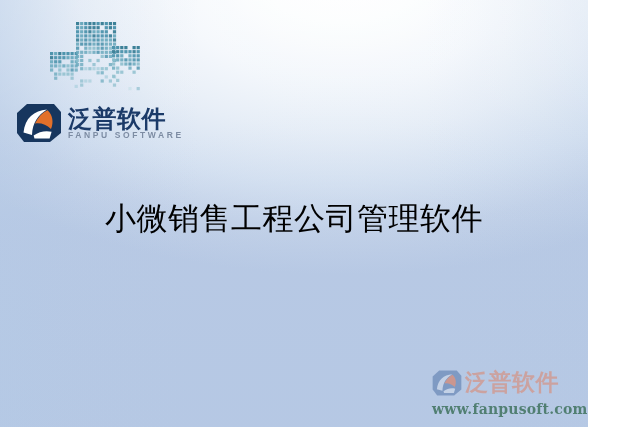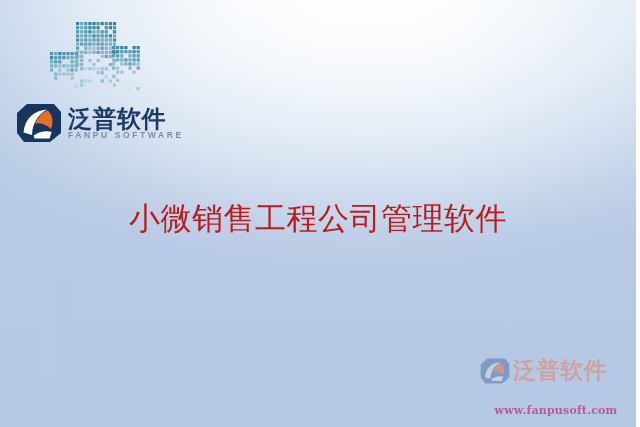--- a/index.html
+++ b/index.html
@@ -2,21 +2,21 @@
 <html><head>
 <meta charset="utf-8">
 <style>
   html, body {
     margin: 0;
     padding: 0;
     background: #ffffff;
   }
   #stage {
     position: relative;
-    width: 636px;
+    width: 588px;
     height: 427px;
     overflow: hidden;
     font-family: "Liberation Sans", sans-serif;
     background-color: #b8c9e4;
   }
   
   .bg-base {
     position: absolute;
     inset: 0;
     background:
@@ -111,21 +111,21 @@
   .headline {
     position: absolute;
     left: 0;
     right: 0;
     top: 198px;
     text-align: center;
     font-family: "DejaVu Serif", "Liberation Serif", serif;
     font-size: 31px;
     font-weight: 400;
     line-height: 1.34;
-    color: #b91c1c;
+    color: #000000;
     letter-spacing: 0.5px;
     padding: 0 28px;
     box-sizing: border-box;
   }
   .headline-line { display: block; white-space: nowrap; }
 
   
   .watermark {
     position: absolute;
     right: 4px;
@@ -142,26 +142,26 @@
   .wm-mark svg { display: block; }
   .wm-cn {
     font-family: "DejaVu Sans", "Liberation Sans", sans-serif;
     font-size: 23px;
     font-weight: 700;
     color: #d98c78;
     letter-spacing: 0.5px;
     white-space: nowrap;
   }
   .wm-url {
-    margin-top: 18px;
+    margin-top: 3px;
     text-align: center;
     font-family: "DejaVu Serif", "Liberation Serif", serif;
-    font-size: 11px;
+    font-size: 14px;
     font-weight: 700;
-    color: #be185d;
+    color: #14532d;
     letter-spacing: 0.2px;
     white-space: nowrap;
   }
 </style>
 </head>
 <body>
 
 <div id="stage">
 
   <div class="bg-base"></div>

